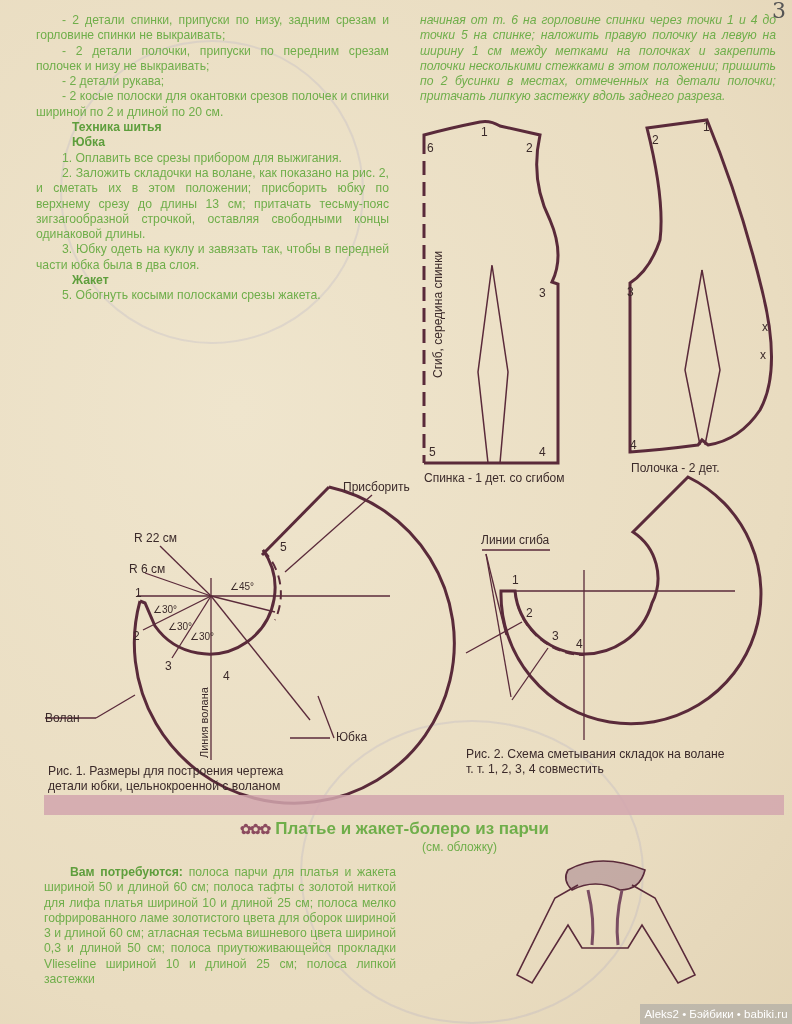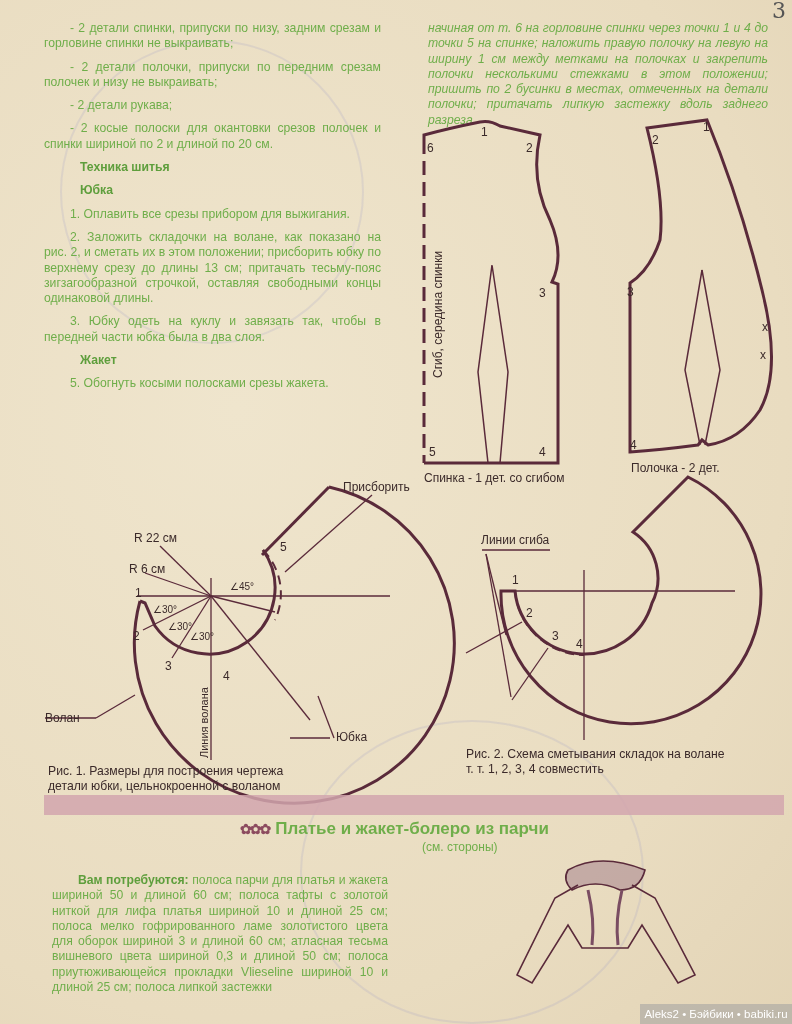--- a/index.html
+++ b/index.html
@@ -2,21 +2,21 @@
 <html><head>
 <meta charset="utf-8">
 <style>
   html,body{margin:0;padding:0;}
   body{width:792px;height:1024px;position:relative;overflow:hidden;
        background:#ede1c8;font-family:"Liberation Sans",sans-serif;}
   .page{position:absolute;inset:0;background:
         radial-gradient(ellipse at 30% 40%, #efe5cd 0%, #e9dcc0 70%, #e3d4b6 100%);}
   .txt{position:absolute;color:#6fae4a;font-size:12.2px;line-height:15.3px;
        text-align:justify;}
-  .txt p{margin:8px;}
+  .txt p{margin:0;}
   .ind{text-indent:26px;}
   .hd{font-weight:bold;color:#5e9e3c;}
   .hd-ind{padding-left:36px;}
   .pagenum{position:absolute;right:6px;top:-2px;font-size:22px;color:#555;
            font-family:"DejaVu Serif",serif;}
   svg{position:absolute;left:0;top:0;}
   .lbl{font-family:"Liberation Sans",sans-serif;fill:#3b2a2a;}
   .band{position:absolute;left:44px;top:795px;width:740px;height:20px;
         background:#d2a6ae;opacity:.85;}
   .title{position:absolute;left:240px;top:819px;font-size:17px;font-weight:bold;
@@ -163,20 +163,20 @@
   <div class="cap" style="left:466px;top:747px;">
     <div>Рис. 2. Схема сметывания складок на волане</div>
     <div>т. т. 1, 2, 3, 4 совместить</div>
   </div>
 
   <div class="band"></div>
 
   <div class="title">
     <span class="dots">✿✿✿</span><span>Платье и жакет-болеро из парчи</span>
   </div>
-  <div class="subtitle">(см. стороны)</div>
+  <div class="subtitle">(см. обложку)</div>
 
   <div class="txt" style="left:44px;top:865px;width:352px;">
     <p class="ind"><span class="hd">Вам потребуются:</span> <span>полоса парчи для платья и жакета шириной 50 и длиной 60 см; полоса тафты с золотой ниткой для лифа платья шириной 10 и длиной 25 см; полоса мелко гофрированного ламе золотистого цвета для оборок шириной 3 и длиной 60 см; атласная тесьма вишневого цвета шириной 0,3 и длиной 50 см; полоса приутюживающейся прокладки Vlieseline шириной 10 и длиной 25 см; полоса липкой застежки</span></p>
   </div>
 
   <div class="watermark">Aleks2 • Бэйбики • babiki.ru</div>
 </div>
 
 </body></html>

